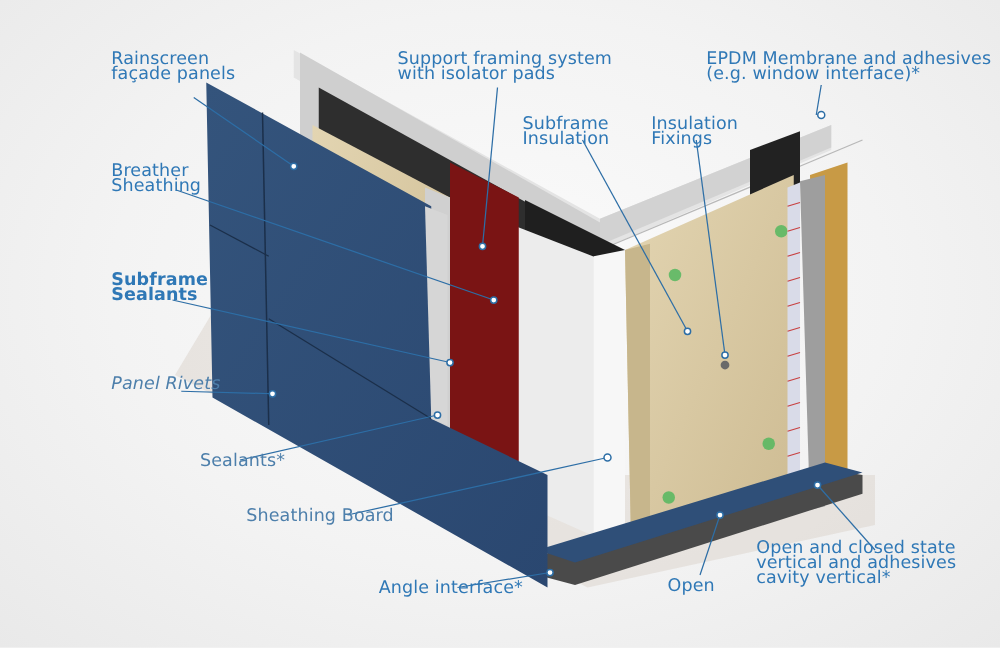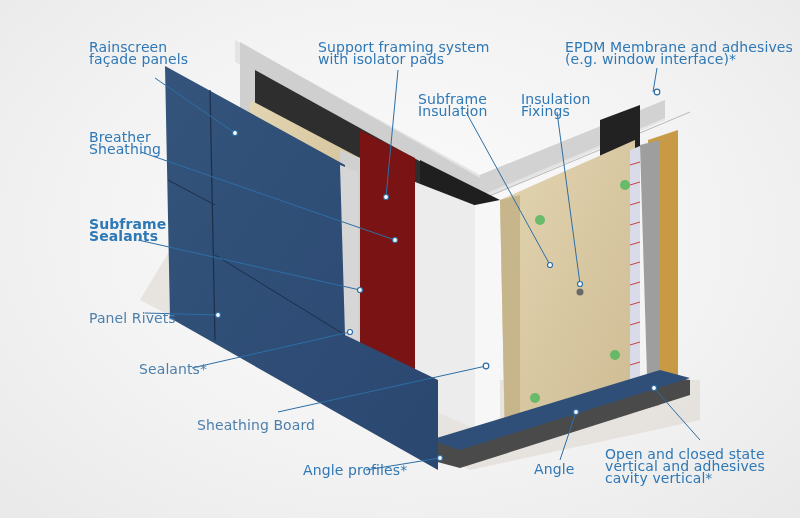--- a/index.html
+++ b/index.html
@@ -177,39 +177,39 @@
 <div class="label" style="left:89px;top:131px;">
   <div>Breather</div>
   <div>Sheathing</div>
 </div>
 
 <div class="label" style="left:89px;top:218px;font-weight:bold;">
   <div>Subframe</div>
   <div>Sealants</div>
 </div>
 
-<div class="label dark" style="left:89px;top:312px;">
+<div class="label dark" style="left:89px;top:301px;font-style:italic;">
   <div>Panel Rivets</div>
 </div>
 
-<div class="label dark" style="left:139px;top:363px;text-align:right;">
+<div class="label dark" style="left:160px;top:363px;text-align:right;">
   <div>Sealants*</div>
 </div>
 
-<div class="label dark" style="left:197px;top:419px;">
+<div class="label dark" style="left:197px;top:407px;">
   <div>Sheathing Board</div>
 </div>
 
 <div class="label" style="left:303px;top:464px;">
-  <div>Angle profiles*</div>
+  <div>Angle interface*</div>
 </div>
 
 <div class="label" style="left:534px;top:463px;">
-  <div>Angle</div>
-</div>
-
-<div class="label" style="left:605px;top:448px;">
+  <div>Open</div>
+</div>
+
+<div class="label" style="left:605px;top:432px;">
   <div>Open and closed state</div>
   <div>vertical and adhesives</div>
   <div>cavity vertical*</div>
 </div>
 
 </div>
 
 </body></html>

